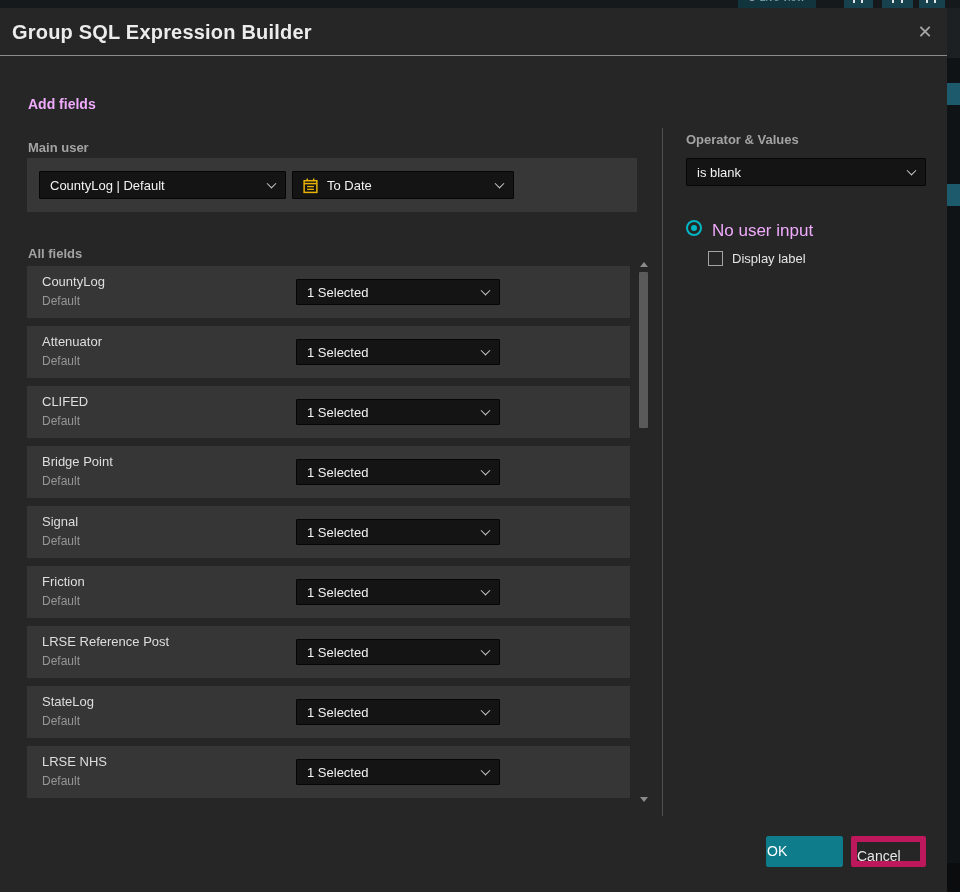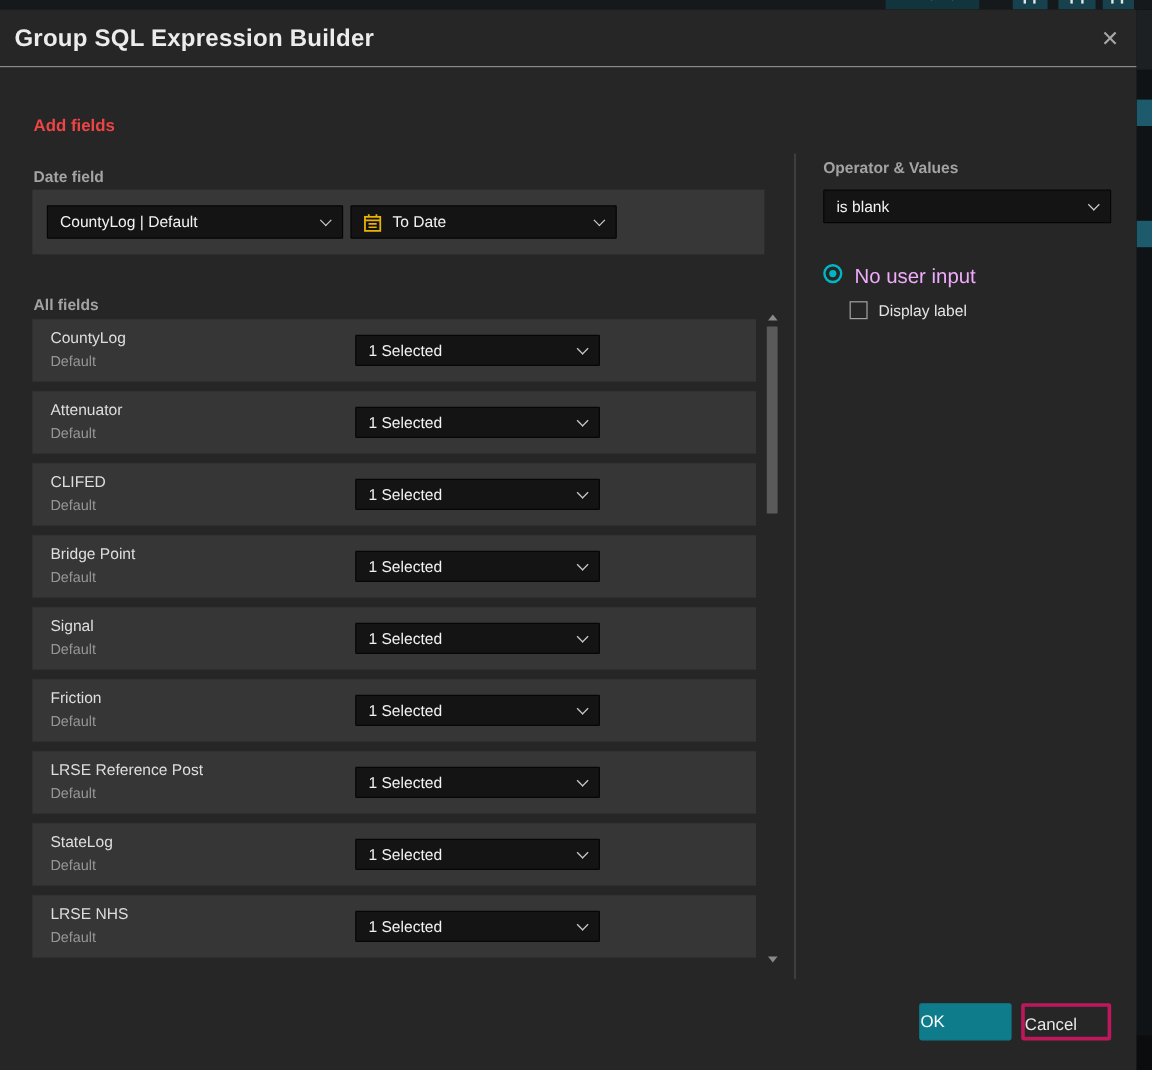--- a/index.html
+++ b/index.html
@@ -25,21 +25,21 @@
   .dialog { position:absolute; left:0; top:8px; width:947px; height:884px;
     background:#262626; color:#e6e6e6; }
   .dlg-header { position:absolute; left:0; top:0; width:100%; height:48px;
     border-bottom:1px solid #8c8c8c; }
   .dlg-title { position:absolute; left:12px; top:0; line-height:48px;
     font-size:20px; font-weight:700; color:#ececec; letter-spacing:.2px; }
   .close-btn { position:absolute; right:8px; top:10px; width:28px; height:28px;
     color:#a6a6a6; font-size:18px; line-height:28px; text-align:center; cursor:pointer; }
 
   .heading { position:absolute; left:28px; top:88px; font-size:14px;
-    font-weight:700; color:#ef4444; }
+    font-weight:700; color:#f0abfc; }
   .section-label { position:absolute; font-size:13px; font-weight:700; color:#a3a3a3; }
 
   
   .dd { position:absolute; background:#141414; border:1px solid #060606;
     border-radius:1px; color:#f2f2f2; font-size:13px; cursor:pointer; }
   .dd .dd-text { position:absolute; left:10px; top:50%; transform:translateY(-50%);
     white-space:nowrap; }
   .chev { position:absolute; right:10px; top:50%; width:7px; height:7px;
     border-right:1.5px solid #cdcdcd; border-bottom:1.5px solid #cdcdcd;
     transform:translateY(-70%) rotate(45deg); }
@@ -87,21 +87,21 @@
     border:1px solid #a3a3a3; background:transparent; cursor:pointer; }
   .check-lbl { position:absolute; left:24px; top:0; font-size:13px; color:#e4e4e4;
     white-space:nowrap; }
 
   
   .btn { position:absolute; top:828px; height:31px; font-size:14px;
     text-align:left; line-height:29px; border-radius:2px; cursor:pointer; }
   .btn-ok { left:766px; width:77px; background:var(--ok,#0e7c8b); color:#fff;
     border:1px solid var(--ok,#0e7c8b); }
   .btn-cancel { left:851px; width:75px; background:transparent; color:#e8e8e8;
-    border:3px solid #be185d; }
+    border:6px solid #be185d; }
 </style>
 </head>
 <body>
 
 <div class="top-strip">
   <div class="live-view-btn"><span class="rec-dot"></span><span>Live view</span></div>
   <div class="panel-btn" style="left:844px;width:29px;">
     <span class="bar" style="left:9px;"></span>
       <span class="bar" style="left:17px;"></span>
   </div>
@@ -124,21 +124,21 @@
 
 <div class="dialog">
 
   <div class="dlg-header">
     <span class="dlg-title">Group SQL Expression Builder</span>
     <span class="close-btn">✕</span>
   </div>
 
   <div class="heading">Add fields</div>
 
-  <div class="section-label" style="left:28px; top:132px;">Date field</div>
+  <div class="section-label" style="left:28px; top:132px;">Main user</div>
 
   <div class="main-panel">
     <div class="dd dd-mainfield">
       <span class="dd-text">CountyLog | Default</span>
       <span class="chev"></span>
     </div>
     <div class="dd dd-value">
       <svg class="cal-icon" viewBox="0 0 16 16">
         <rect x="2" y="3.5" width="12" height="11" fill="none" stroke="#e9b306" stroke-width="1.4"></rect>
         <line x1="2" y1="6.2" x2="14" y2="6.2" stroke="#e9b306" stroke-width="1.4"></line>

